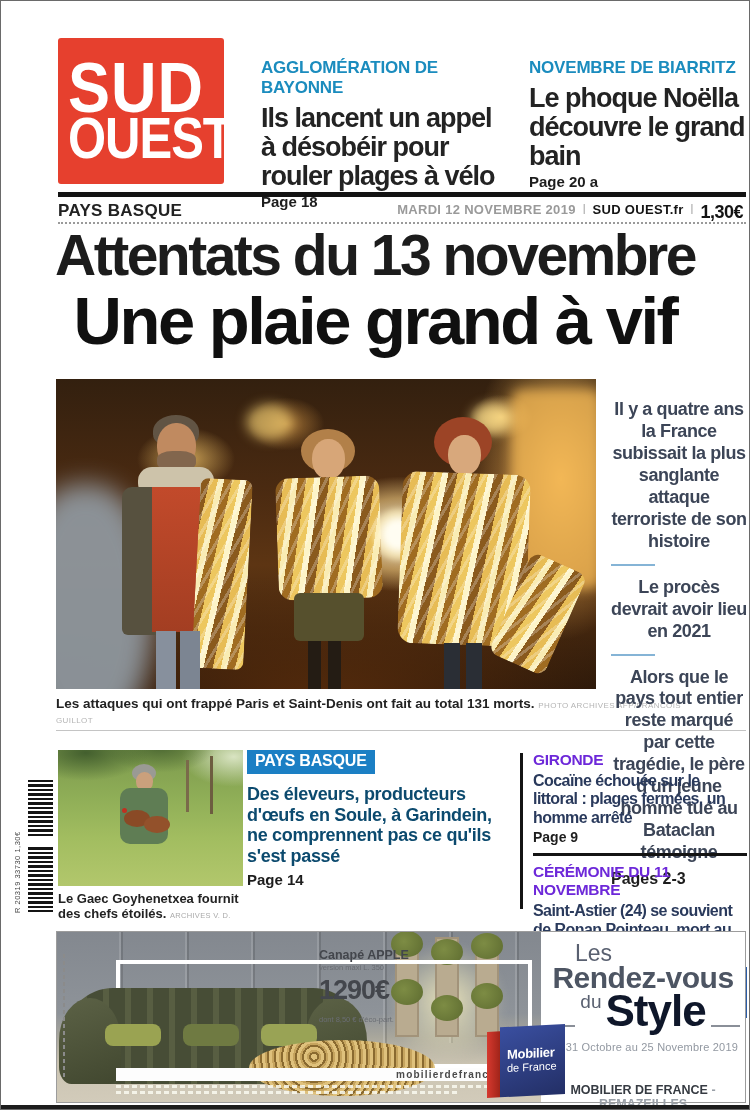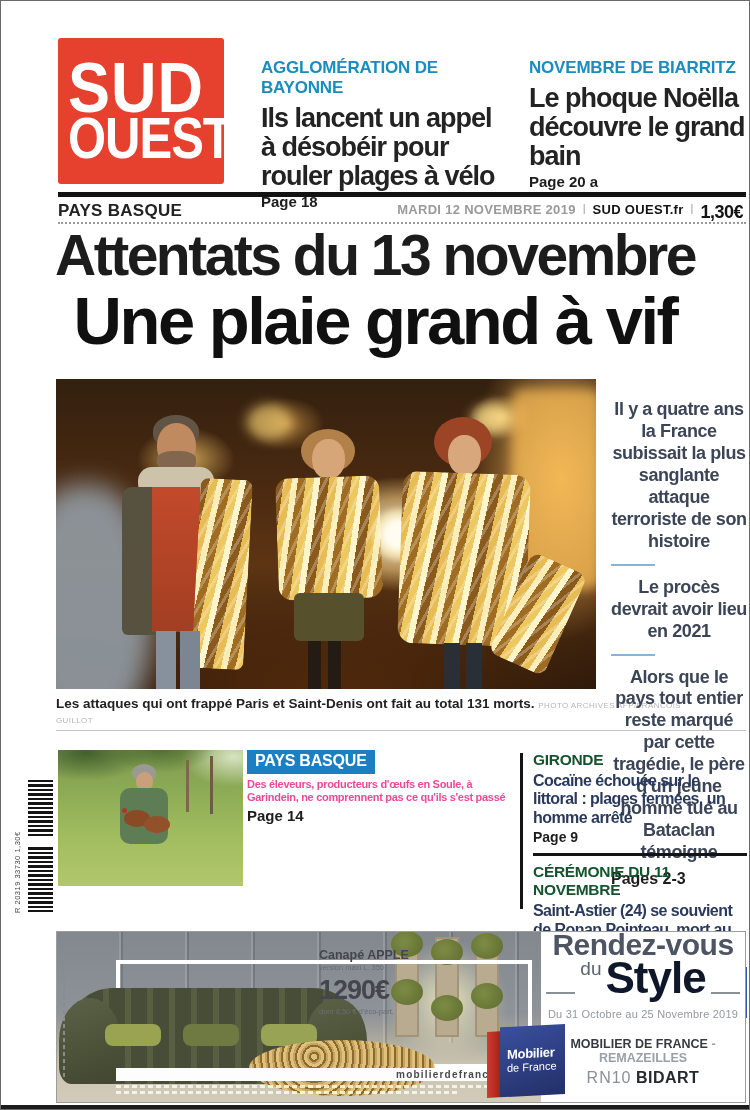--- a/index.html
+++ b/index.html
@@ -76,26 +76,26 @@
      radial-gradient(80px 36px at 55% -2%, #4e6a33, rgba(0,0,0,0) 70%),
      radial-gradient(70px 40px at 95% 5%, #d9e4c2, rgba(0,0,0,0) 75%),
      linear-gradient(180deg,#7d9a4d 0%,#8fae57 35%,#a2bd60 65%,#b2c76c 100%);}
   .farm-cap{position:absolute;left:57px;top:891px;width:186px;font-size:13px;font-weight:800;color:#222;line-height:1.15;}
   .farm-cap .credit{font-size:7.5px;font-weight:400;color:#aaa;letter-spacing:.3px;}
 
   .mid-col{position:absolute;left:246px;top:749px;width:266px;}
   .pb-label{display:inline-block;background:#1b7fc4;color:#fff;font-size:16px;font-weight:800;
             padding:2px 8px 4px;letter-spacing:-.2px;}
   .mid-col h2{margin:9px 0 0;font-size:29.5px;line-height:1.02;font-weight:900;color:#141414;letter-spacing:-1.3px;}
-  .mid-col .dek{margin-top:4px;font-size:11px;line-height:1.15;color:#ec4899;font-weight:600;letter-spacing:-.3px;}
+  .mid-col .dek{margin-top:10px;font-size:18px;line-height:1.15;color:#0c4a6e;font-weight:600;letter-spacing:-.3px;}
   .mid-col .pg{margin-top:4px;font-size:15px;font-weight:800;color:#1d1d1d;}
 
   .vbar{position:absolute;left:519px;top:752px;width:3px;height:156px;background:#141414;}
   .right-col{position:absolute;left:532px;top:750px;width:214px;}
-  .rc-kicker{font-size:15.5px;font-weight:900;color:#14532d;letter-spacing:-.3px;}
+  .rc-kicker{font-size:15.5px;font-weight:900;color:#6d28d9;letter-spacing:-.3px;}
   .rc-head{margin:3px 0 0;font-size:16px;line-height:1.15;font-weight:700;color:#2a3a5c;letter-spacing:-.55px;}
   .rc-pg{margin-top:2px;font-size:14px;font-weight:800;color:#1d1d1d;}
   .rc-rule{border-top:3px solid #141414;margin:8px 0 7px;}
   .rc-pginline{font-size:12.5px;font-weight:800;color:#1d1d1d;}
   .immo{margin-top:10px;background:#2a5ca8;color:#c6d9f2;font-size:16.5px;font-weight:700;
         padding:5px 9px 8px;letter-spacing:-.2px;cursor:pointer;}
 
   
   .ad{position:absolute;left:55px;top:930px;width:690px;height:172px;border:1px solid #9c9c9c;background:#fff;}
   .ad-left{position:absolute;left:0;top:0;width:484px;height:170px;overflow:hidden;background:
@@ -112,21 +112,21 @@
      linear-gradient(180deg,#565c41,#3f4530);}
   .sofa .arm{position:absolute;top:10px;width:62px;height:86px;border-radius:50% 50% 20% 20%;background:
      linear-gradient(160deg,#5c6246,#41472f);}
   .sofa .cush{position:absolute;top:36px;width:56px;height:22px;border-radius:8px;}
   .table{position:absolute;left:192px;top:108px;width:186px;height:56px;border-radius:50%;background:
      repeating-radial-gradient(circle at 35% 30%, #dfc17c 0 3px, #8a6a30 3px 5px, #c6a45e 5px 7px);}
   .ad-copy{position:absolute;left:262px;top:16px;width:130px;color:#43464c;}
   .ad-copy .p1{font-size:12.5px;font-weight:700;}
   .ad-copy .p2{font-size:7.5px;color:#6a6d73;margin-top:1px;}
   .ad-copy .p3{font-size:27px;font-weight:600;letter-spacing:-1px;margin-top:3px;}
-  .ad-copy .p4{font-size:7.5px;color:#6a6d73;margin-top:1px;}
+  .ad-copy .p4{font-size:7.5px;color:#6a6d73;margin-top:9px;}
   .sitebar{position:absolute;left:59px;top:136px;width:416px;height:13px;background:#fdfdfd;
            text-align:right;font-size:10px;font-weight:700;color:#4a4a4a;letter-spacing:1.2px;padding:1px 8px 0 0;}
   .legal{position:absolute;left:59px;top:153px;width:416px;}
   .legal .ln{height:3px;margin-bottom:3px;background:
      repeating-linear-gradient(90deg, rgba(250,250,240,.85) 0 5px, rgba(0,0,0,0) 5px 8px);}
   .advert-side{position:absolute;left:6px;top:22px;width:2px;height:126px;background:
      repeating-linear-gradient(180deg,#8b8b8b 0 4px,rgba(0,0,0,0) 4px 7px);}
   .mdf-logo{position:absolute;left:430px;top:94px;width:78px;height:72px;transform:skewY(-3deg);z-index:5;}
   .mdf-logo .spine{position:absolute;left:0;top:4px;width:13px;height:66px;background:linear-gradient(90deg,#d6392f,#a02419);}
   .mdf-logo .face{position:absolute;left:13px;top:0;width:65px;height:70px;background:linear-gradient(160deg,#3a4fa0,#232f66);
@@ -134,21 +134,21 @@
   .mdf-logo .f1{font-size:13px;font-weight:700;letter-spacing:-.3px;}
   .mdf-logo .f2{font-size:11px;font-weight:400;}
   .ad-right{position:absolute;left:484px;top:0;width:204px;height:170px;background:#fff;text-align:center;color:#4d5563;}
   .rv-les{text-align:left;padding:10px 0 0 34px;font-size:23px;font-weight:400;color:#596070;line-height:1;}
   .rv-main{font-size:30px;font-weight:600;letter-spacing:-.5px;line-height:1;margin-top:-2px;color:#4d5563;}
   .rv-style{display:flex;align-items:center;justify-content:center;margin-top:-4px;}
   .rv-style .du{font-size:19px;position:relative;top:-9px;margin-right:4px;color:#596070;}
   .rv-style .big{font-size:44px;font-weight:700;letter-spacing:-1px;color:#0f172a;line-height:1;}
   .rv-style .ul{width:30px;border-top:2px solid #8a8f98;align-self:flex-end;margin:0 5px 6px;}
   .rv-dates{font-size:11px;color:#9298a1;margin-top:8px;letter-spacing:.2px;}
-  .rv-store{font-size:12.5px;margin-top:17px;}
+  .rv-store{font-size:12.5px;margin-top:30px;}
   .rv-store .b{font-weight:800;color:#363b42;}
   .rv-store .g{color:#9aa0a8;font-weight:600;}
   .rv-rn{font-size:16px;margin-top:4px;}
   .rv-rn .rn{color:#8a9098;font-weight:400;letter-spacing:1px;}
   .rv-rn .city{color:#26292e;font-weight:900;letter-spacing:.5px;}
   .bottombar{position:absolute;left:0;bottom:0;width:100%;height:4px;background:#1c1c1c;}
 </style>
 </head>
 <body>
 
@@ -242,20 +242,24 @@
   <div class="farm">
     <div class="p-abs" style="left:74px;top:14px;width:24px;height:18px;border-radius:50%;background:#9a9a94;"></div>
     <div class="head" style="left:78px;top:22px;width:17px;height:19px;background:#caa07c;"></div>
     <div class="p-abs" style="left:62px;top:38px;width:48px;height:56px;border-radius:10px;background:#5f7d54;"></div>
     <div class="p-abs" style="left:66px;top:60px;width:26px;height:17px;border-radius:50%;background:#8a4a26;"></div>
     <div class="p-abs" style="left:86px;top:66px;width:26px;height:17px;border-radius:50%;background:#93512b;"></div>
     <div class="p-abs" style="left:64px;top:58px;width:5px;height:5px;border-radius:50%;background:#c03020;"></div>
     <div class="p-abs" style="left:128px;top:10px;width:3px;height:52px;background:#7a6a4a;"></div>
     <div class="p-abs" style="left:152px;top:6px;width:3px;height:58px;background:#6d5d40;"></div>
   </div>
+  <div class="farm-cap">
+    <span>Le Gaec Goyhenetxea fournit des chefs étoilés.</span>
+    <span class="credit">ARCHIVES V. D.</span>
+  </div>
 
   <div class="mid-col">
     <span class="pb-label">PAYS BASQUE</span>
     <div class="dek">Des éleveurs, producteurs d'œufs en Soule, à Garindein, ne comprennent pas ce qu'ils s'est passé</div>
     <div class="pg">Page 14</div>
   </div>
 
   <div class="vbar"></div>
 
   <div class="right-col">
@@ -312,20 +316,21 @@
 
     <div class="mdf-logo">
       <div class="spine"></div>
       <div class="face">
         <div class="f1">Mobilier</div>
         <div class="f2">de France</div>
       </div>
     </div>
 
     <div class="ad-right">
+      <div class="rv-les">Les</div>
       <div class="rv-main">Rendez-vous</div>
       <div class="rv-style">
         <div class="ul"></div>
         <span class="du">du</span>
         <span class="big">Style</span>
         <div class="ul"></div>
       </div>
       <div class="rv-dates">Du 31 Octobre au 25 Novembre 2019</div>
       <div class="rv-store">
         <span class="b">MOBILIER DE FRANCE</span>

